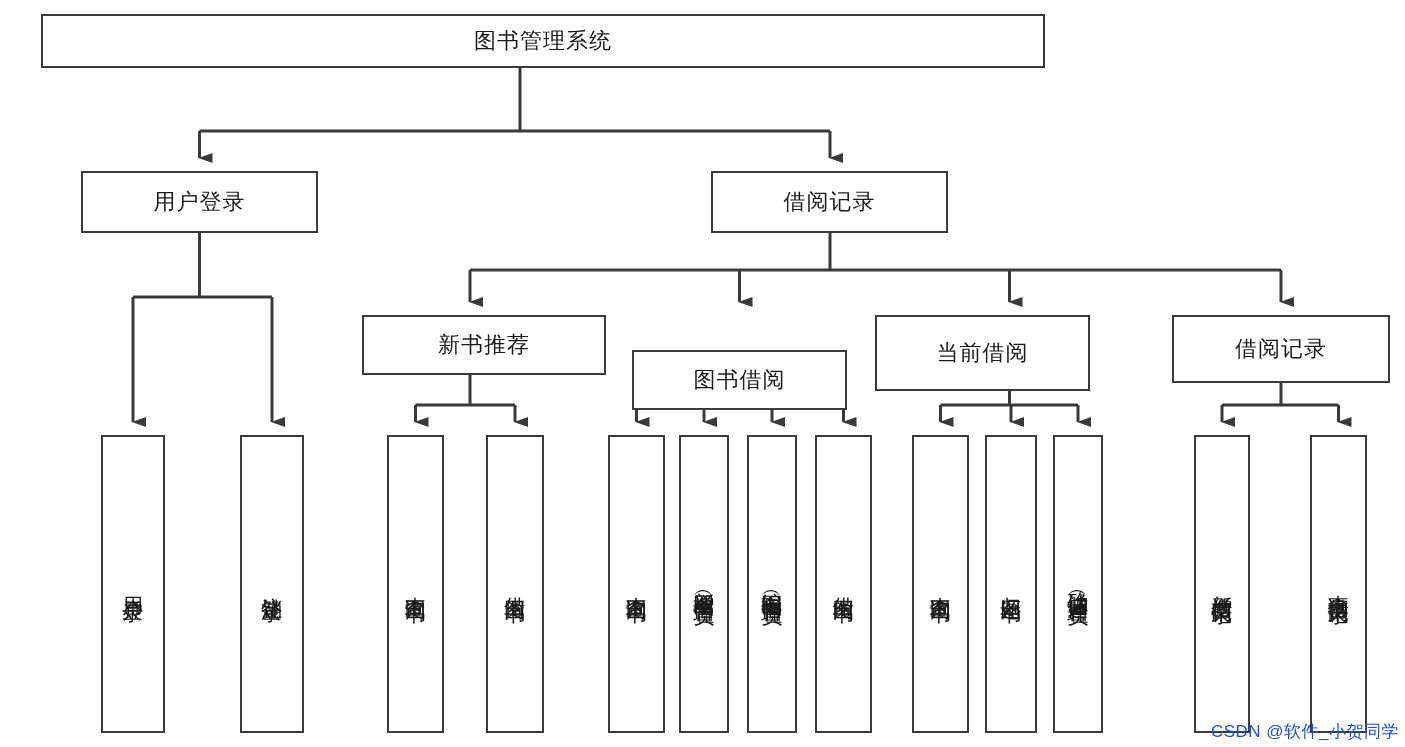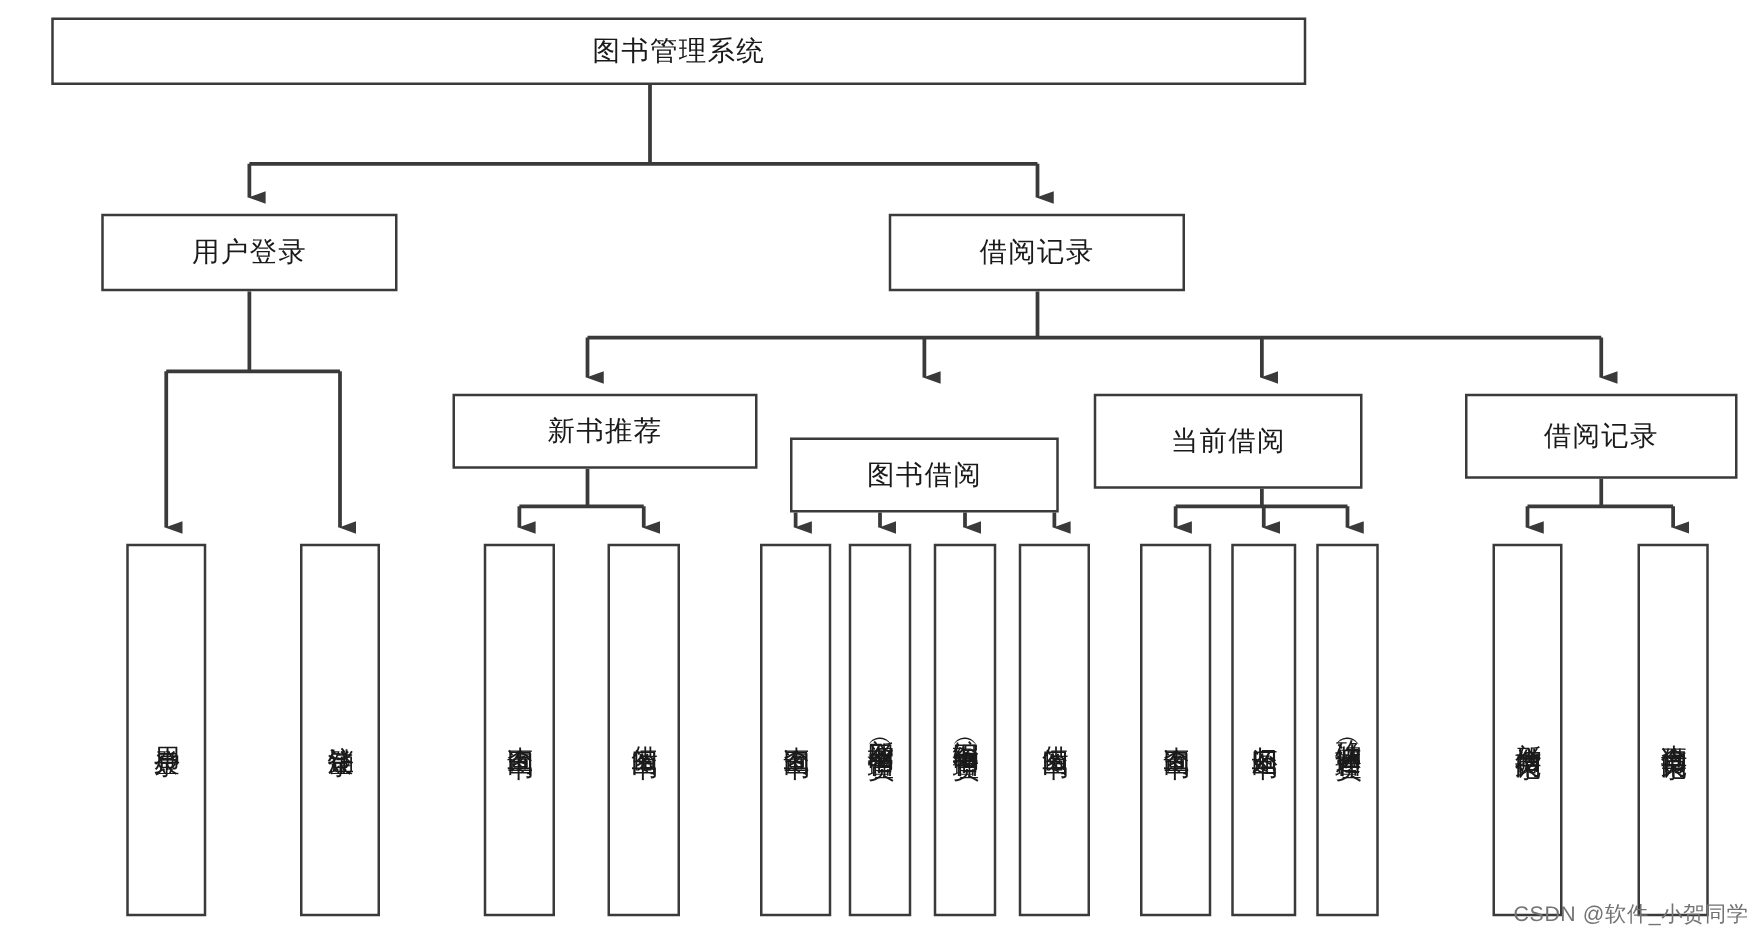--- a/index.html
+++ b/index.html
@@ -31,21 +31,21 @@
     text-orientation:upright;
     line-height:1.12;
     white-space:nowrap;
     display:block;
   }
   .htext{white-space:nowrap;display:block;}
   .wm{
     position:absolute;
     right:6px;bottom:4px;
     font-size:17px;
-    color:#737373;
+    color:#1d4ed8;
     letter-spacing:0.5px;
     z-index:6;
     white-space:nowrap;
   }
   svg#wires{position:absolute;left:0;top:0;width:1405px;height:747px;z-index:1;}
 </style>
 </head>
 <body>
 
 <div id="canvas">

